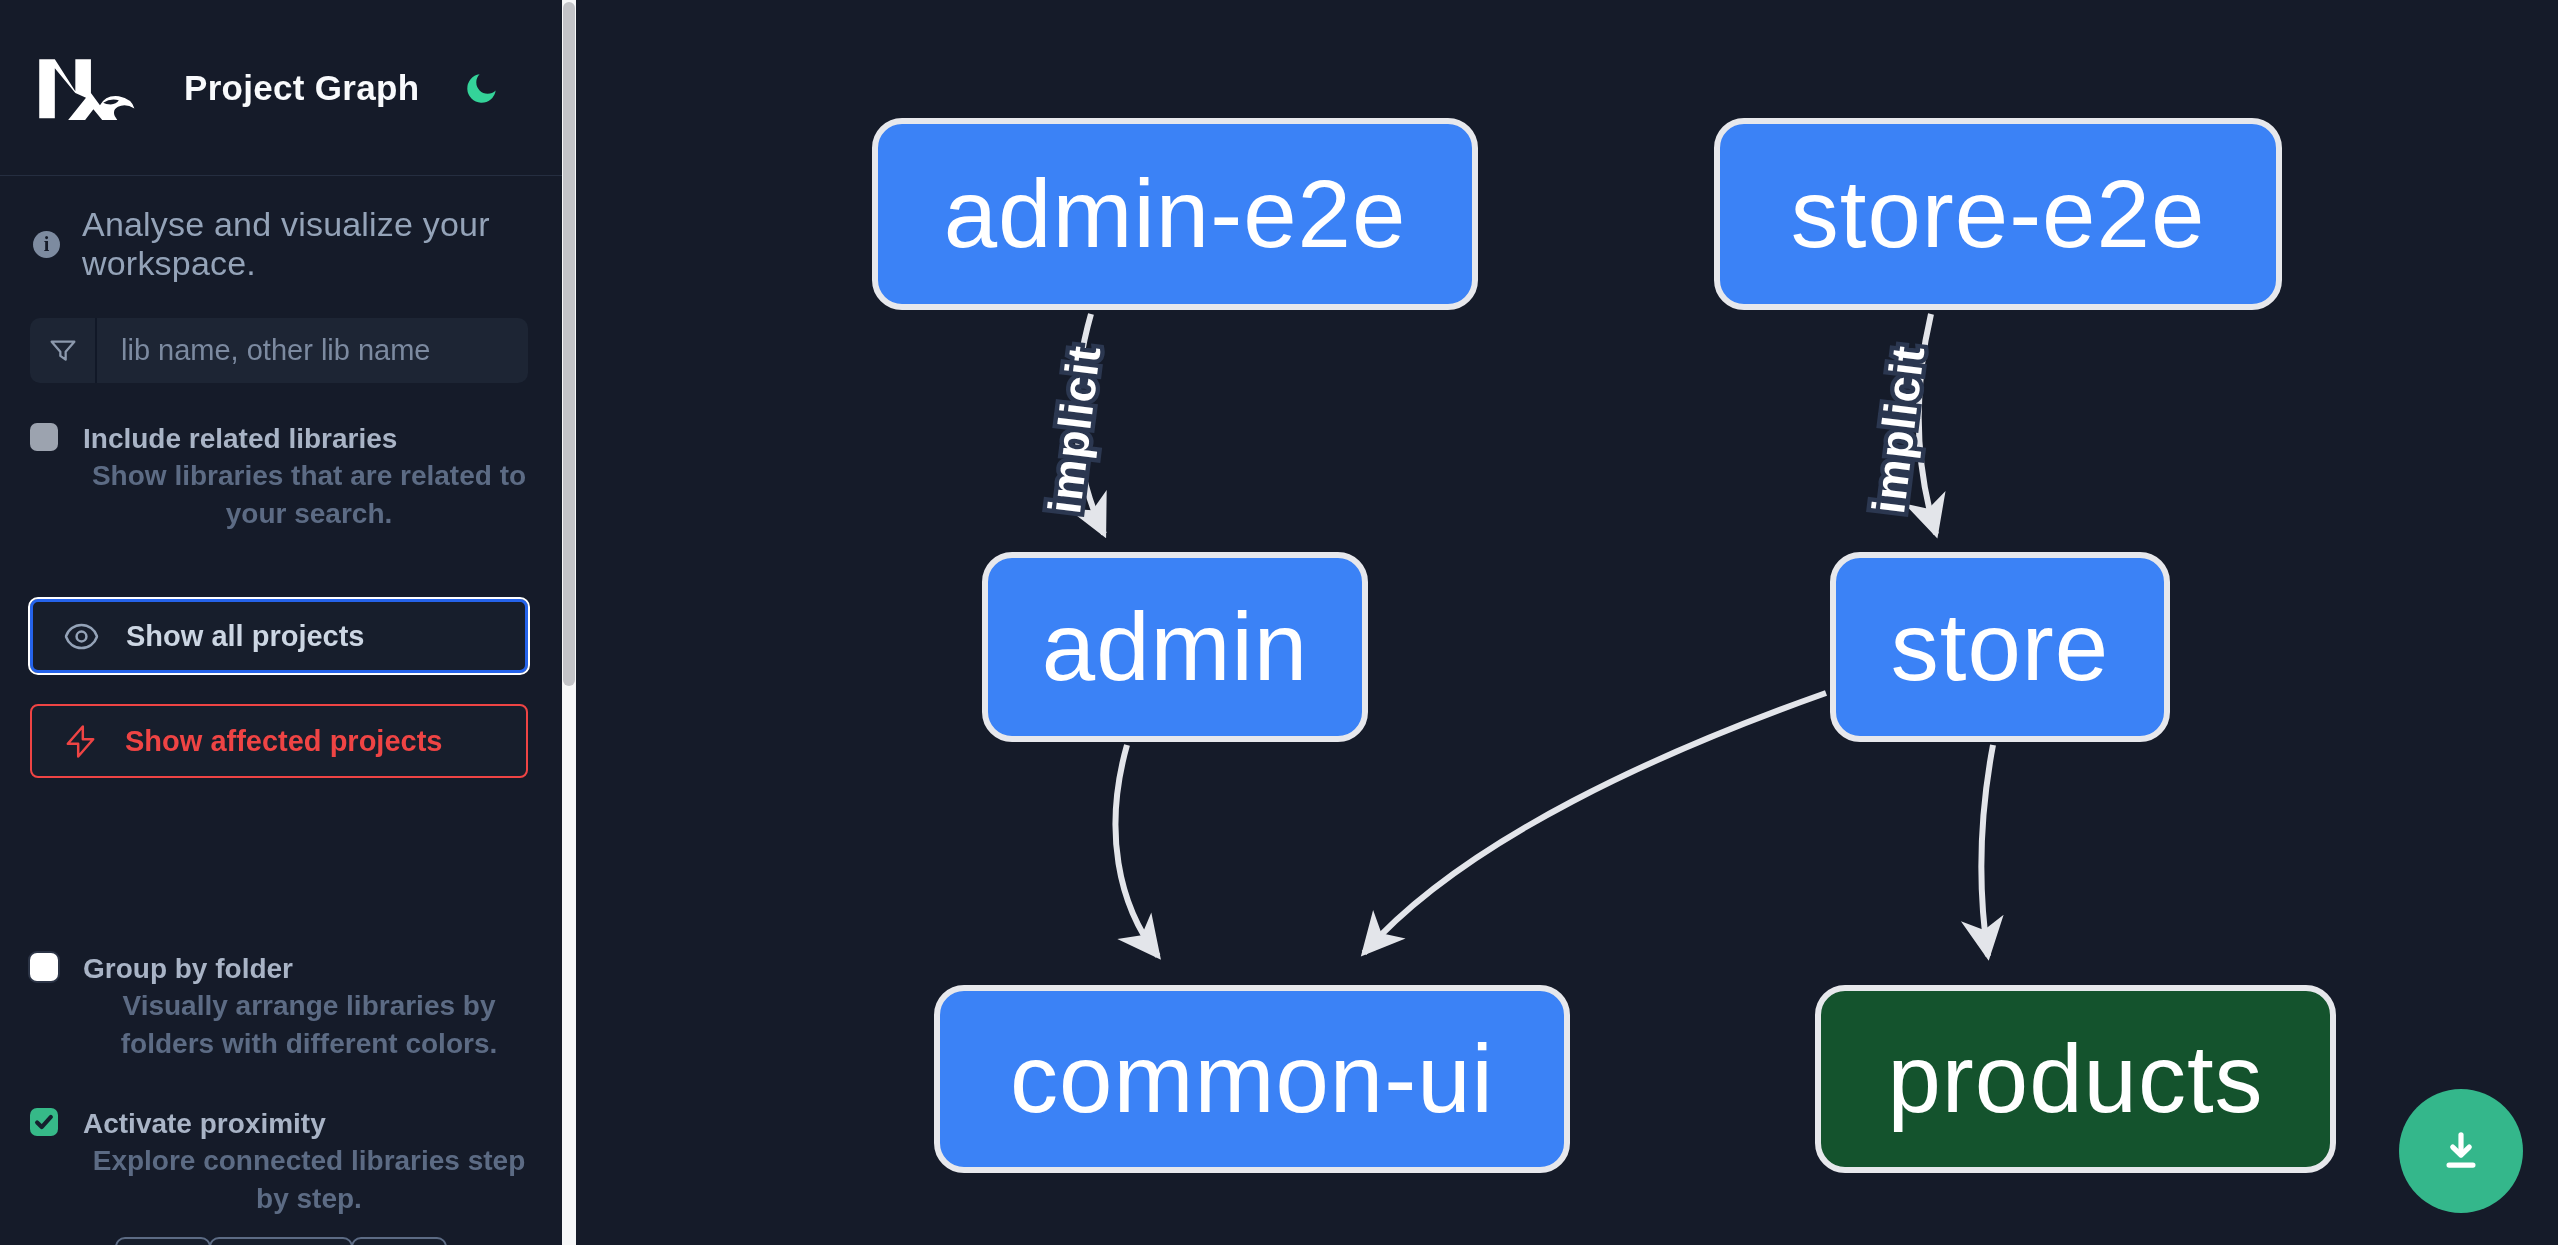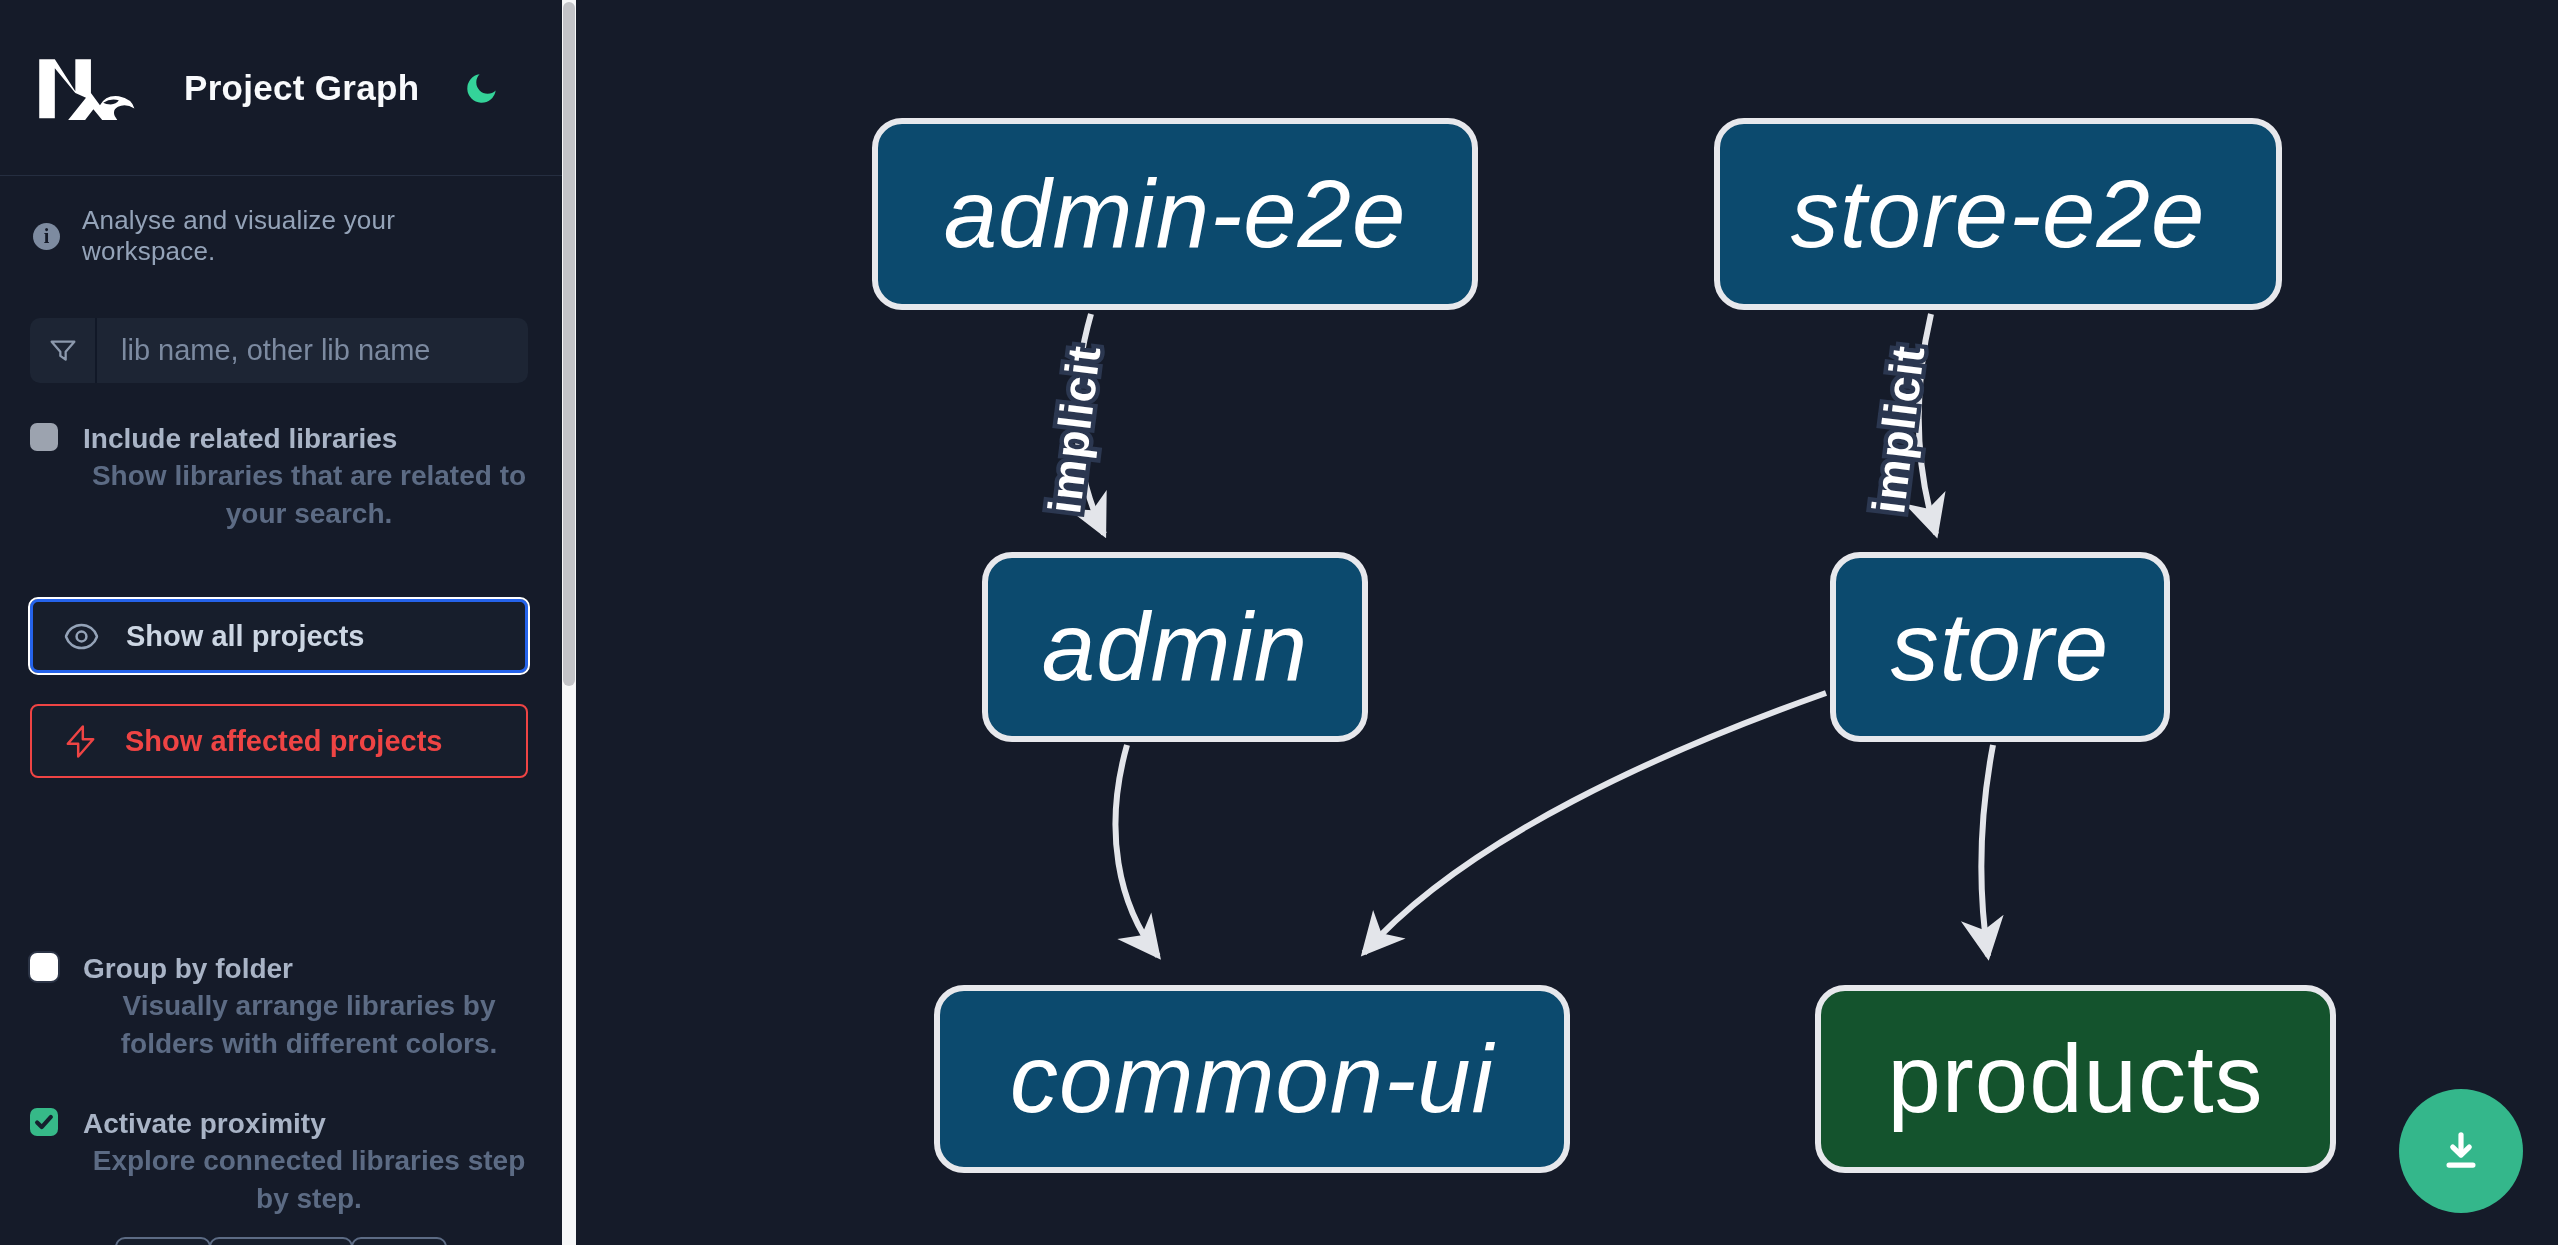--- a/index.html
+++ b/index.html
@@ -32,21 +32,21 @@
     position:absolute; left:33px; top:205px; width:500px;
     display:flex; align-items:center; gap:22px;
   }
   .info-icon {
     width:27px; height:27px; border-radius:50%;
     background:#7d8ba0; color:#151b29;
     font-size:20px; font-weight:700;
     display:flex; align-items:center; justify-content:center;
     font-family:"Liberation Serif", serif; flex:0 0 auto;
   }
-  .info-text { font-size:26px; color:#94a3b8; letter-spacing:.2px; }
+  .info-text { font-size:34px; color:#94a3b8; letter-spacing:.2px; }
 
   .filter-bar {
     position:absolute; left:30px; top:318px; width:498px; height:65px;
     background:#1d2534; border-radius:10px;
     display:flex; align-items:stretch; overflow:hidden;
   }
   .filter-icon-cell {
     width:67px; flex:0 0 auto;
     display:flex; align-items:center; justify-content:center;
     border-right:2px solid #111827;
@@ -117,21 +117,21 @@
   .canvas { position:absolute; left:576px; top:0; right:0; bottom:0; }
   .edges-svg { position:absolute; left:0; top:0; width:2558px; height:1245px; z-index:1; }
 
   .node {
     position:absolute; z-index:2; cursor:pointer;
     display:flex; align-items:center; justify-content:center;
     border-radius:30px; border:6px solid #e7e8ec;
     color:#ffffff; font-size:96px; font-weight:400; letter-spacing:1px;
     white-space:nowrap;
   }
-  .node-pink { background:#0c4a6e;font-style:italic; }
+  .node-pink { background:#3b82f6; }
   .node-gray { background:#14532d; }
   #node-admin-e2e { left:872px;  top:118px; width:606px; height:192px; }
   #node-store-e2e { left:1714px; top:118px; width:568px; height:192px; }
   #node-admin     { left:982px;  top:552px; width:386px; height:190px; }
   #node-store     { left:1830px; top:552px; width:340px; height:190px; }
   #node-common-ui { left:934px;  top:985px; width:636px; height:188px; }
   #node-products  { left:1815px; top:985px; width:521px; height:188px; }
 
   .edge-label {
     font-size:46px; font-weight:700; fill:#ffffff;

